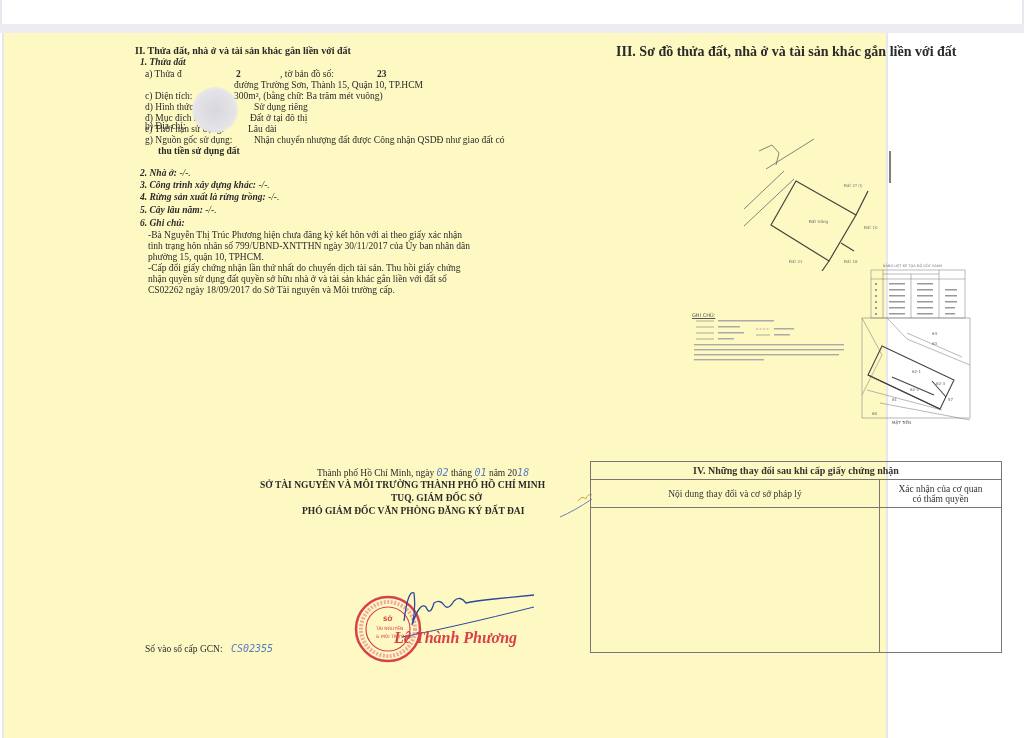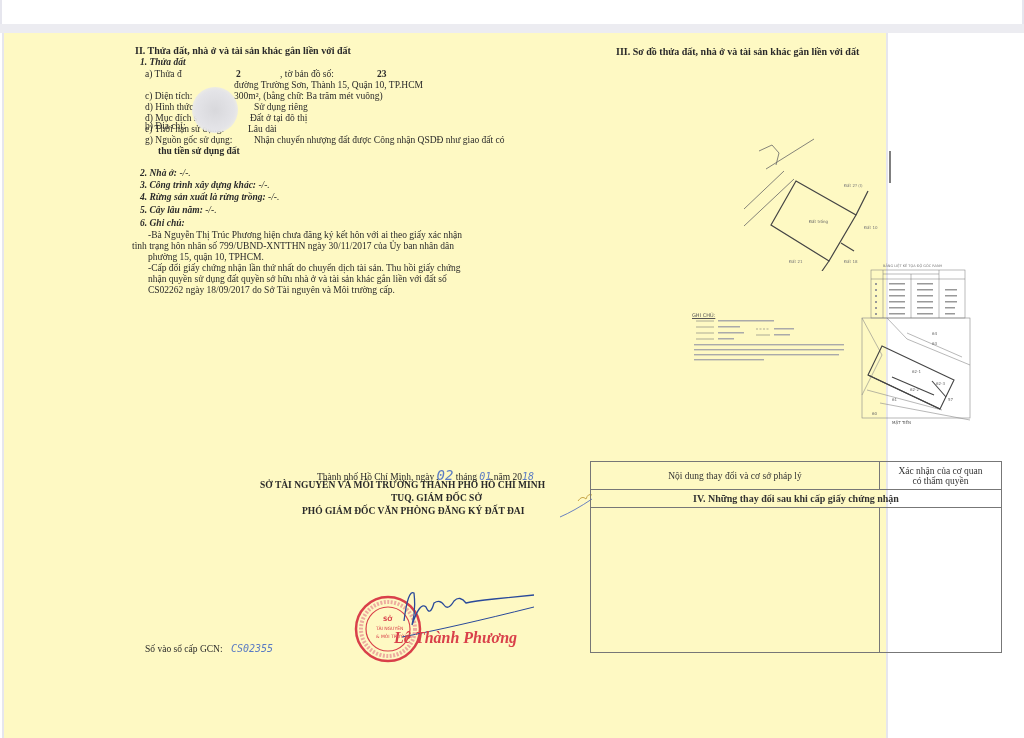--- a/index.html
+++ b/index.html
@@ -72,27 +72,27 @@
     <span class="bi">4. Rừng sản xuất là rừng trồng:</span>
     <span style="font-style:italic;">-/-.</span>
   </div>
   <div class="abs f9" style="left:136px; top:172px;">
     <span class="bi">5. Cây lâu năm:</span>
     <span style="font-style:italic;">-/-.</span>
   </div>
 
   <div class="abs f9 bi" style="left:136px; top:185px;">6. Ghi chú:</div>
   <div class="abs f9" style="left:144px; top:197px;">-Bà Nguyễn Thị Trúc Phương hiện chưa đăng ký kết hôn với ai theo giấy xác nhận</div>
-  <div class="abs f9" style="left:128px; top:208px;">tình trạng hôn nhân số 799/UBND-XNTTHN ngày 30/11/2017 của Ủy ban nhân dân</div>
+  <div class="abs f9" style="left:144px; top:208px;">tình trạng hôn nhân số 799/UBND-XNTTHN ngày 30/11/2017 của Ủy ban nhân dân</div>
   <div class="abs f9" style="left:144px; top:219px;">phường 15, quận 10, TPHCM.</div>
   <div class="abs f9" style="left:144px; top:230px;">-Cấp đổi giấy chứng nhận lần thứ nhất do chuyển dịch tài sản. Thu hồi giấy chứng</div>
   <div class="abs f9" style="left:144px; top:241px;">nhận quyền sử dụng đất quyền sở hữu nhà ở và tài sản khác gắn liền với đất số</div>
   <div class="abs f9" style="left:144px; top:252px;">CS02262 ngày 18/09/2017 do Sở Tài nguyên và Môi trường cấp.</div>
 
-  <div class="abs f9 b" style="left:612px; top:13px; font-size:10px;text-align:right;">III. Sơ đồ thửa đất, nhà ở và tài sản khác gắn liền với đất</div>
+  <div class="abs f9 b" style="left:612px; top:13px; font-size:14px;text-align:right;">III. Sơ đồ thửa đất, nhà ở và tài sản khác gắn liền với đất</div>
 
   <svg class="diagram" style="left:740px; top:98px;" width="230" height="140" viewBox="0 0 230 140">
     <g stroke="#666" stroke-width="0.8" fill="none">
       <path d="M15,20 L28,14 L35,22 L32,34"></path>
       <path d="M22,38 L70,8"></path>
       <path d="M0,78 L40,40"></path>
       <path d="M0,95 L50,48"></path>
     </g>
     <g stroke="#444" stroke-width="1.2" fill="none">
       <path d="M52,50 L112,84 L85,130 L27,94 Z"></path>
@@ -193,21 +193,21 @@
     <text x="80" y="20" font-size="4" fill="#666" font-family="DejaVu Sans, sans-serif">64</text>
     <text x="80" y="30" font-size="4" fill="#666" font-family="DejaVu Sans, sans-serif">63</text>
     <text x="40" y="86" font-size="4" fill="#666" font-family="DejaVu Sans, sans-serif">61</text>
     <text x="20" y="100" font-size="4" fill="#666" font-family="DejaVu Sans, sans-serif">60</text>
     <text x="96" y="86" font-size="4" fill="#666" font-family="DejaVu Sans, sans-serif">57</text>
     <text x="40" y="109" font-size="4" fill="#555" font-family="DejaVu Sans, sans-serif">MẶT TIỀN</text>
   </svg>
 
   <div class="abs" style="left:313px; top:434px; font-size:9.5px;">
     <span>Thành phố Hồ Chí Minh, ngày</span>
-    <span class="hand" style="font-size:14px;">02</span>
+    <span class="hand" style="font-size:10px;">02</span>
     <span>tháng</span>
     <span class="hand" style="font-size:10px;">01</span>
     <span>năm 20</span><span class="hand" style="font-size:10px;">18</span>
   </div>
   <div class="abs b" style="left:256px; top:447px; font-size:9.5px;">SỞ TÀI NGUYÊN VÀ MÔI TRƯỜNG THÀNH PHỐ HỒ CHÍ MINH</div>
   <div class="abs b" style="left:387px; top:460px; font-size:9.5px;">TUQ. GIÁM ĐỐC SỞ</div>
   <div class="abs b" style="left:298px; top:473px; font-size:9.5px;">PHÓ GIÁM ĐỐC VĂN PHÒNG ĐĂNG KÝ ĐẤT ĐAI</div>
 
   <svg class="diagram" style="left:552px; top:452px;" width="40" height="40" viewBox="0 0 40 40">
     <path d="M4,32 Q18,26 36,14" stroke="#6a82c0" stroke-width="1" fill="none"></path>
@@ -233,29 +233,29 @@
 
   <div class="abs" style="left:390px; top:596px; font-size:16px; font-style:italic; font-weight:bold; color:#d9404a;">Lê Thành Phương</div>
 
   <div class="abs" style="left:141px; top:610px; font-size:9.5px;">
     <span>Số vào sổ cấp GCN:</span>
     <span class="hand" style="font-size:10px; margin-left:6px;">CS02355</span>
   </div>
 
   <table class="changes" style="top:428px;">
     <tbody>
-        <tr style="height:28px;">
+        <tr style="height:18px;">
+      <td colspan="2" class="b" style="font-size:10px;">IV. Những thay đổi sau khi cấp giấy chứng nhận</td>
+    </tr>
+    <tr style="height:28px;">
       <td style="width:288px;">Nội dung thay đổi và cơ sở pháp lý</td>
       <td>
         <div>Xác nhận của cơ quan</div>
         <div>có thẩm quyền</div>
       </td>
-    </tr>
-    <tr style="height:18px;">
-      <td colspan="2" class="b" style="font-size:10px;">IV. Những thay đổi sau khi cấp giấy chứng nhận</td>
     </tr>
     <tr>
       <td></td>
       <td></td>
     </tr>
   </tbody>
     </table>
 
 </div>
 

